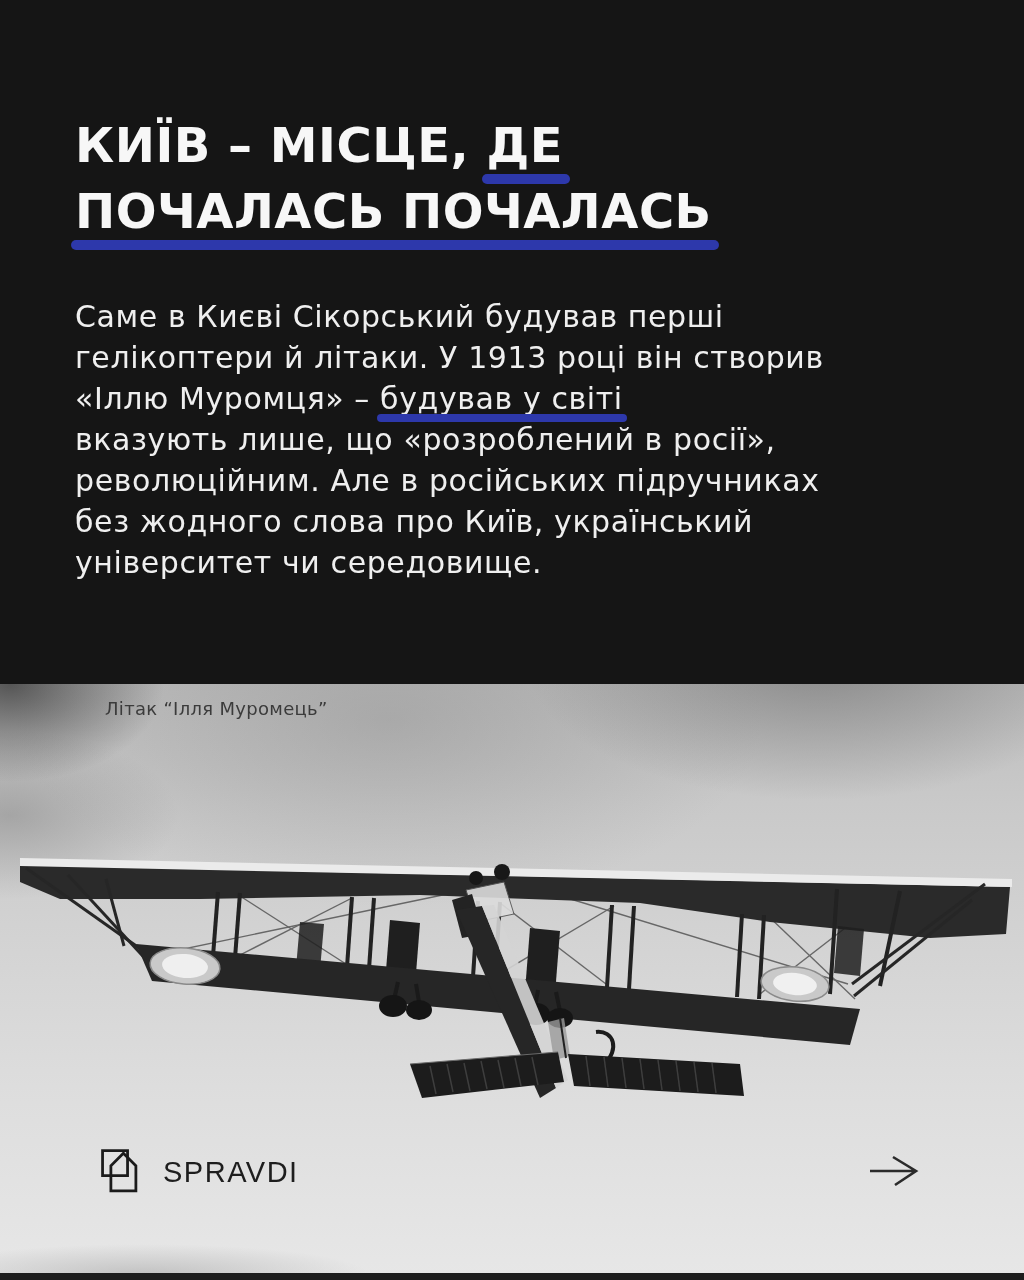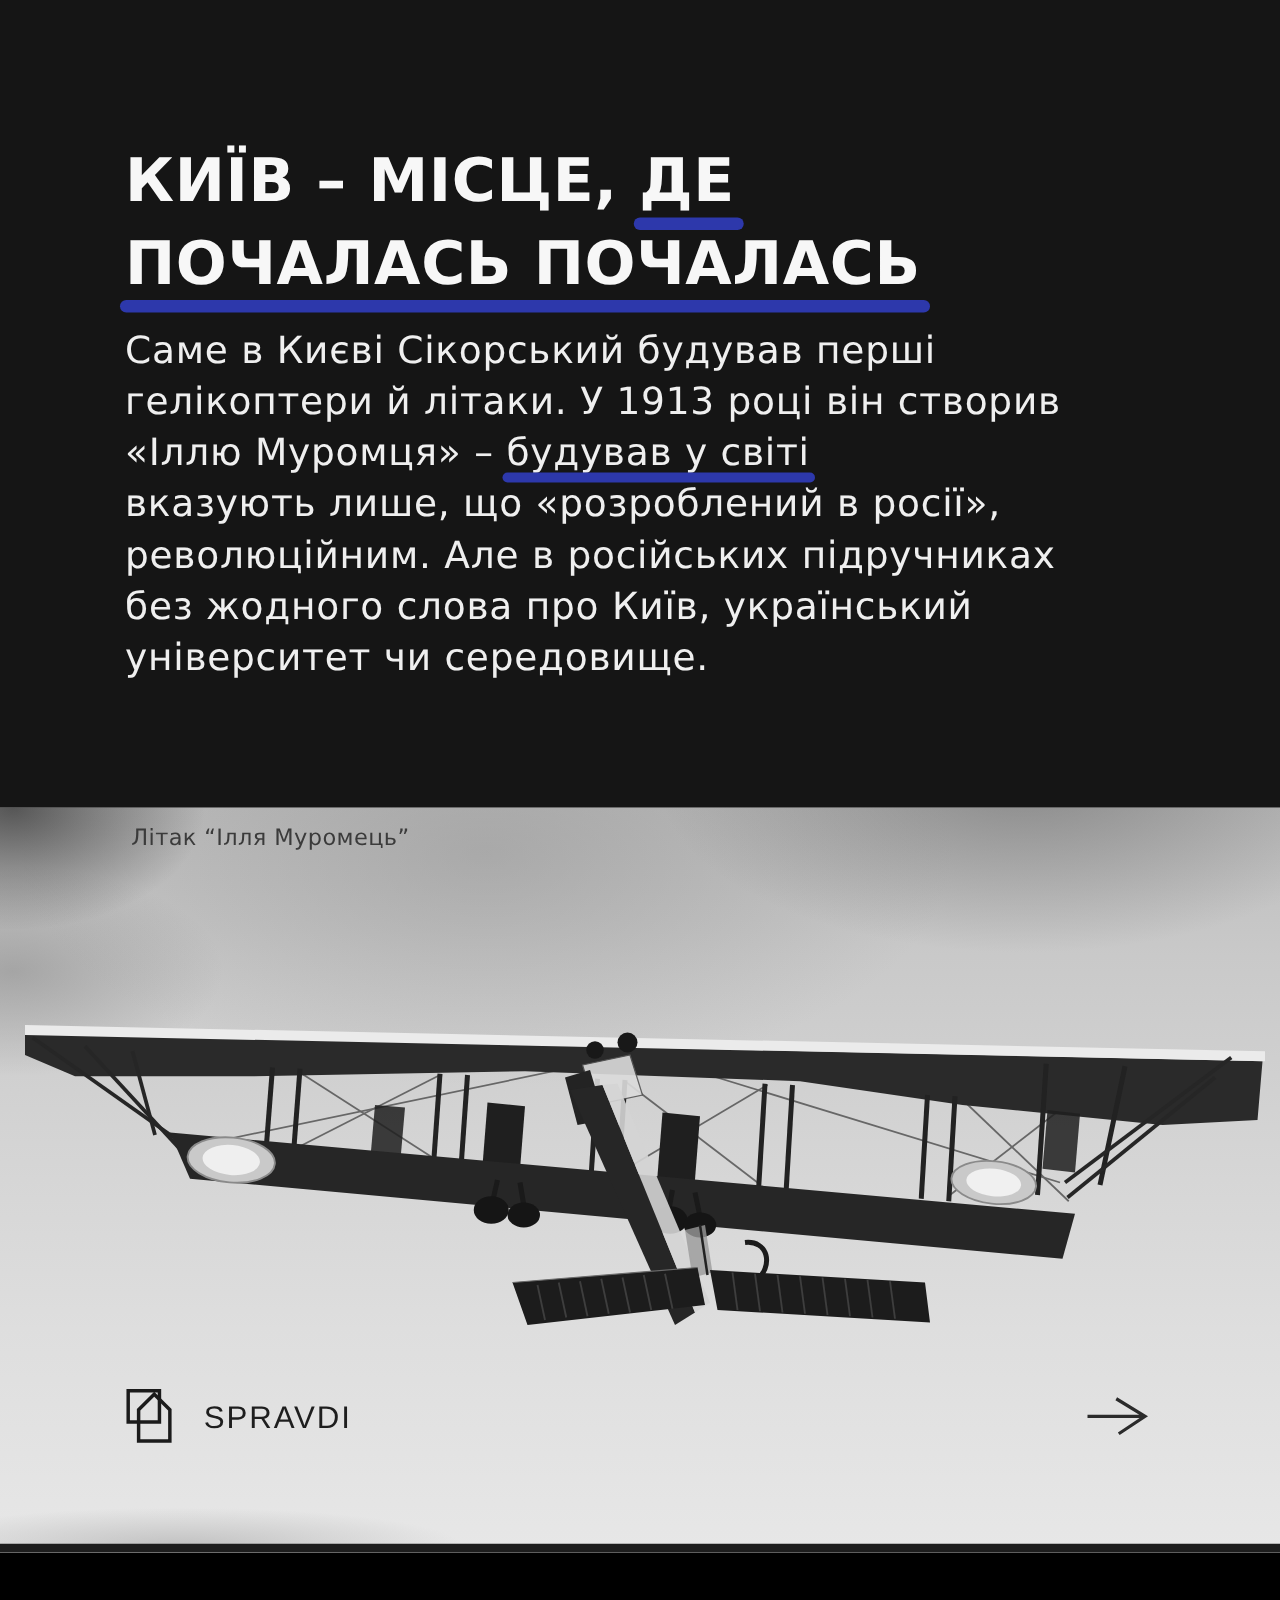--- a/index.html
+++ b/index.html
@@ -1,49 +1,49 @@
 <!DOCTYPE html>
 <html style="--accent: #2d38ab;"><head>
 <meta charset="utf-8">
 <style>
   html,body{margin:0;padding:0;background:#000;}
   .card{position:relative;width:1024px;height:1280px;overflow:hidden;
         font-family:"DejaVu Sans","Liberation Sans",sans-serif;}
   
   .top-panel{position:absolute;left:0;top:0;width:1024px;height:684px;
-             background:#151515;box-sizing:border-box;padding:0 100px;}
+             background:#151515;box-sizing:border-box;padding:0 75px;}
   .headline{margin:112px 0 0;color:#f7f7f7;font-weight:700;
             font-size:48px;line-height:66px;letter-spacing:.5px;}
   .t-line{display:block;white-space:nowrap;}
   .u-title{position:relative;white-space:nowrap;}
   .u-title::after{content:"";position:absolute;left:-4px;right:-7px;bottom:-11px;
                   height:10px;border-radius:6px;background:var(--accent,#2d38ab);}
-  .body-par{margin:16px 0 0;color:#efefef;font-size:30px;line-height:41px;
+  .body-par{margin:52px 0 0;color:#efefef;font-size:30px;line-height:41px;
             letter-spacing:.6px;font-weight:400;}
   .b-line{display:block;white-space:nowrap;}
   .u-body{position:relative;white-space:nowrap;}
   .u-body::after{content:"";position:absolute;left:-3px;right:-4px;bottom:-6px;
                  height:8px;border-radius:5px;background:var(--accent,#2d38ab);}
   
-  .photo{position:absolute;left:0;top:646px;width:1024px;height:596px;overflow:hidden;
+  .photo{position:absolute;left:0;top:684px;width:1024px;height:596px;overflow:hidden;
     background:
       radial-gradient(220px 140px at 1% 0%, rgba(30,30,30,.65), transparent 70%),
       radial-gradient(420px 200px at 80% -4%, rgba(95,95,95,.55), transparent 70%),
       radial-gradient(520px 260px at 38% 6%, rgba(125,125,125,.35), transparent 72%),
       radial-gradient(240px 120px at 1% 22%, rgba(120,120,120,.45), transparent 70%),
       radial-gradient(300px 40px at 14% 99%, rgba(185,185,185,.8), transparent 75%),
       linear-gradient(180deg,#bdbdbd 0%,#c9c9c9 20%,#d4d4d4 45%,#dedede 70%,#e7e7e7 100%);}
   .photo-caption{position:absolute;left:105px;top:14px;color:#3b3b3b;
                  font-size:18px;letter-spacing:.3px;}
   .plane-svg{position:absolute;left:0;top:0;}
   .bottom-strip{position:absolute;left:0;bottom:0;width:1024px;height:7px;background:#1d1d1d;}
   
   .brand{position:absolute;left:98px;top:461px;display:flex;align-items:center;gap:17px;}
   .brand-text{color:#1e1e1e;font-family:"Liberation Sans",sans-serif;
-              font-size:25px;letter-spacing:1.5px;font-weight:400;}
+              font-size:29px;letter-spacing:1.5px;font-weight:400;}
   .next{position:absolute;left:868px;top:471px;}
 </style>
 </head>
 <body>
 
 <div class="card">
 
   <section class="top-panel">
     <h1 class="headline">
       <span class="t-line"><span>КИЇВ – МІСЦЕ, </span><span class="u-title">ДЕ</span></span>

